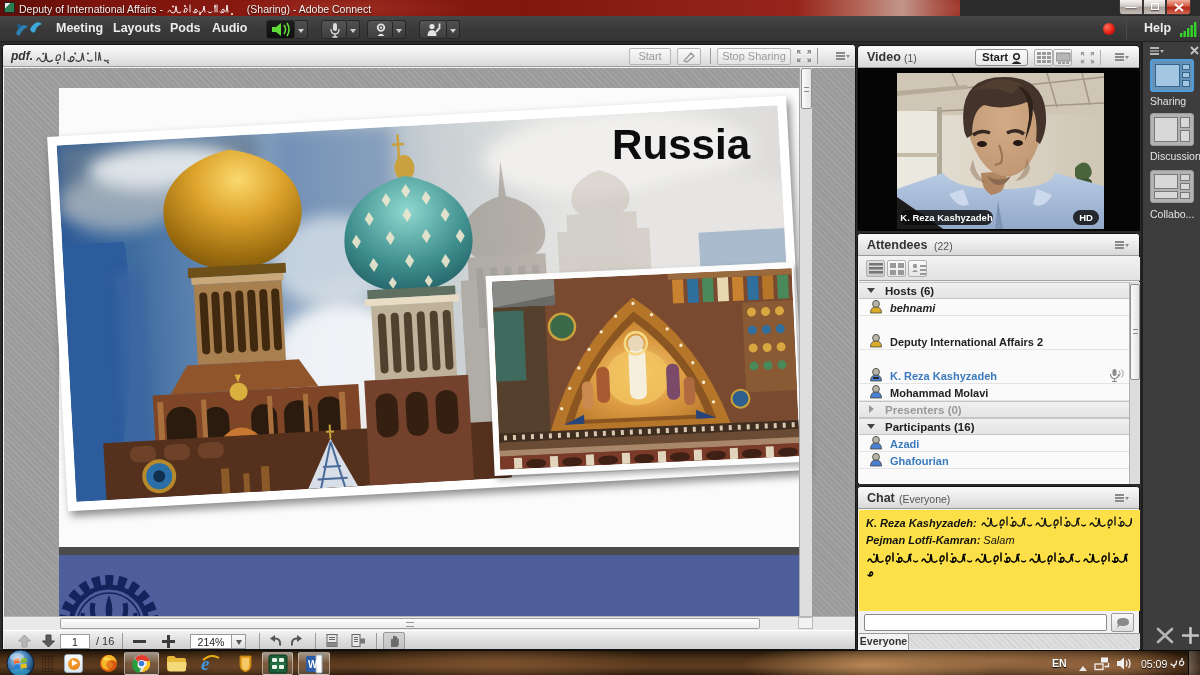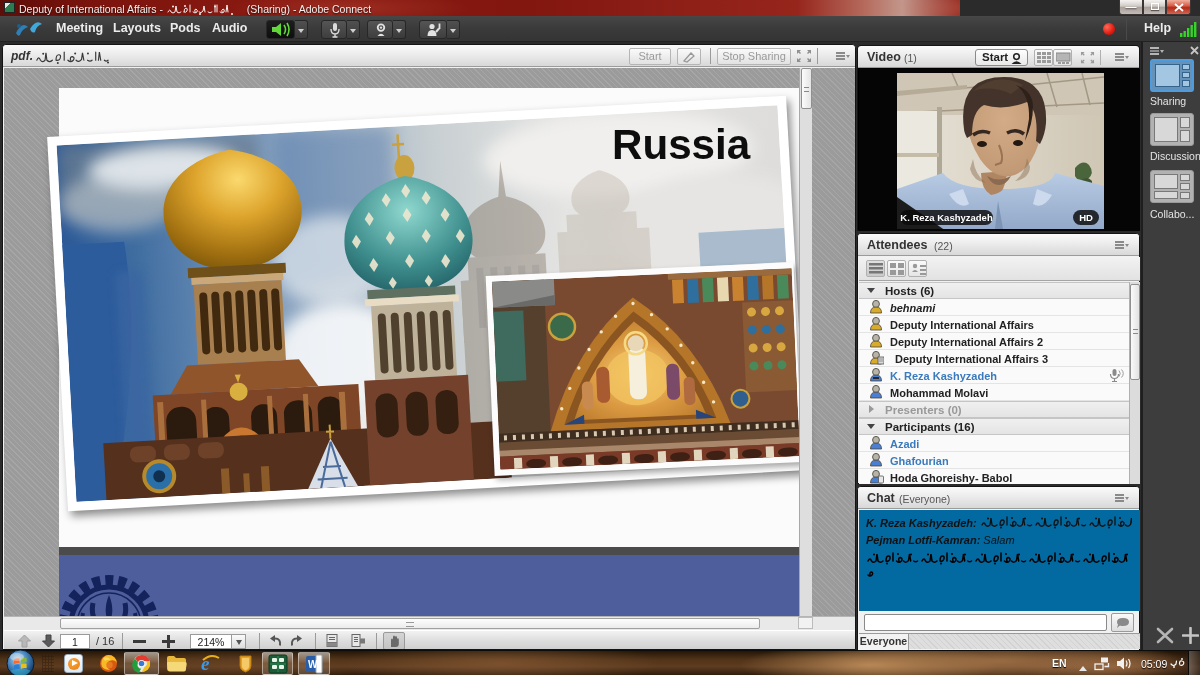--- a/index.html
+++ b/index.html
@@ -94,21 +94,21 @@
   .ahdr { position:absolute; left:0; width:100%; height:17px; background:linear-gradient(#f0f0f0,#e4e4e4);
     border-top:1px solid #c5c5c5; border-bottom:1px solid #c5c5c5; font-size:11.5px; font-weight:bold; color:#222; }
   .arow { position:absolute; left:0; width:100%; height:17px; border-bottom:1px solid #e4e4e4; font-size:11px; color:#222; }
   .arow .nm { position:absolute; left:31px; top:3px; white-space:nowrap; }
   .tri { display:inline-block; width:0; height:0; }
   #ascroll { position:absolute; left:271px; top:48px; width:11px; height:202px; background:#dcdcdc; border-left:1px solid #b0b0b0; }
   #athumb { position:absolute; left:0px; top:2px; width:10px; height:96px; background:linear-gradient(90deg,#fbfbfb,#e2e2e2);
     border:1px solid #909090; border-radius:2px; }
   
   #chatpod { left:857px; top:486px; width:283px; height:202px; }
-  #chatbody { position:absolute; left:1px; top:23px; width:281px; height:101px; background:#0369a1; overflow:hidden; }
+  #chatbody { position:absolute; left:1px; top:23px; width:281px; height:101px; background:#fde047; overflow:hidden; }
   .cmsg { position:absolute; left:7px; width:268px; font-size:11px; color:#111; }
   #chatinput { position:absolute; left:6px; top:127px; width:243px; height:17px; background:#fff;
     border:1px solid #8a8a8a; border-radius:2px; }
   #sendbtn { position:absolute; left:253px; top:126px; width:23px; height:19px; border:1px solid #9a9a9a; border-radius:2px;
     background:linear-gradient(#fafafa,#dedede); }
   #chattabs { position:absolute; left:1px; top:146px; width:281px; height:16px;
     background:repeating-linear-gradient(45deg,#dedede 0 3px,#d2d2d2 3px 4px); border-top:1px solid #9a9a9a; }
   #evtab { position:absolute; left:0px; top:0px; width:50px; height:16px; background:#f2f2f2;
     border-right:1px solid #9a9a9a; font-size:10.5px; font-weight:bold; color:#333; text-align:center; line-height:15px; }
   
@@ -752,41 +752,27 @@
             <rect x="9" y="10" width="6" height="2"></rect>
           </g>
         </svg></div>
   </div>
   <div id="alist"><div class="ahdr" style="top:0px;color:#222"><span style="position:absolute;left:26px;top:2px">Hosts (6)</span><span class="tri" style="margin:5px 0 0 8px;border:4px solid transparent;border-top:5px solid #444"></span></div>\n<div class="arow" style="top:17px">
         <svg width="15" height="14" viewBox="0 0 15 14" style="position:absolute;left:10px;top:1px">
           <ellipse cx="7" cy="4" rx="3.4" ry="3.6" fill="#b8b4a8" stroke="#5a5a52" stroke-width="1"></ellipse>
           <path d="M1.5,13 q0,-6 5.5,-6 q5.5,0 5.5,6 z" fill="#d9ab2a" stroke="#4a4438" stroke-width=".8"></path>
         </svg>
         <div class="nm" style="color:#222;font-style:italic;font-weight:bold">behnami</div>
-      </div>\n<div class="arow" style="top:34px">
-        <svg width="15" height="14" viewBox="0 0 15 14" style="position:absolute;left:10px;top:1px">
-          <ellipse cx="7" cy="4" rx="3.4" ry="3.6" fill="#b8b4a8" stroke="#5a5a52" stroke-width="1"></ellipse>
-          <path d="M1.5,13 q0,-6 5.5,-6 q5.5,0 5.5,6 z" fill="#d9ab2a" stroke="#4a4438" stroke-width=".8"></path>
-        </svg>
-        <div class="nm" style="color:#222;font-weight:bold">Deputy International Affairs</div>
-      </div>\n<div class="arow" style="top:51px">
+      </div>\n\n<div class="arow" style="top:51px">
         <svg width="15" height="14" viewBox="0 0 15 14" style="position:absolute;left:10px;top:1px">
           <ellipse cx="7" cy="4" rx="3.4" ry="3.6" fill="#b8b4a8" stroke="#5a5a52" stroke-width="1"></ellipse>
           <path d="M1.5,13 q0,-6 5.5,-6 q5.5,0 5.5,6 z" fill="#d9ab2a" stroke="#4a4438" stroke-width=".8"></path>
         </svg>
         <div class="nm" style="color:#222;font-weight:bold">Deputy International Affairs 2</div>
-      </div>\n<div class="arow" style="top:68px">
-        <svg width="15" height="14" viewBox="0 0 15 14" style="position:absolute;left:10px;top:1px">
-          <ellipse cx="7" cy="4" rx="3.4" ry="3.6" fill="#b8b4a8" stroke="#5a5a52" stroke-width="1"></ellipse>
-          <path d="M1.5,13 q0,-6 5.5,-6 q5.5,0 5.5,6 z" fill="#d9ab2a" stroke="#4a4438" stroke-width=".8"></path>
-          <rect x="9" y="6" width="6" height="7" fill="#d8d8d8" stroke="#555" stroke-width=".8"></rect>
-          <path d="M10,8 h4 M10,10 h4" stroke="#777" stroke-width=".7"></path>
-        </svg>
-        <div class="nm" style="color:#222;font-weight:bold;left:36px">Deputy International Affairs 3</div>
-      </div>\n<div class="arow" style="top:85px">
+      </div>\n\n<div class="arow" style="top:85px">
         <svg width="15" height="14" viewBox="0 0 15 14" style="position:absolute;left:10px;top:1px">
           <ellipse cx="7" cy="4" rx="3.4" ry="3.6" fill="#b8b4a8" stroke="#5a5a52" stroke-width="1"></ellipse>
           <path d="M1.5,13 q0,-6 5.5,-6 q5.5,0 5.5,6 z" fill="#4a7fd4" stroke="#4a4438" stroke-width=".8"></path>
           <rect x="4" y="9" width="6" height="2" fill="#2a2a2a"></rect>
         </svg>
         <div class="nm" style="color:#3a7abd;font-weight:bold">K. Reza Kashyzadeh</div>
         <svg width="17" height="15" viewBox="0 0 17 15" style="position:absolute;left:248px;top:1px">
           <rect x="5.5" y="1" width="4" height="7" rx="2" fill="#8a8a8a"></rect>
           <path d="M3.5,6 q0,4.5 4,4.5 q4,0 4,-4.5 M7.5,10.5 v2.5 M5,13.5 h5" stroke="#8a8a8a" stroke-width="1.2" fill="none"></path>
           <path d="M12,2.5 q2.5,3 0,6 M14.5,1.5 q3.5,4 0,8" stroke="#9a9a9a" stroke-width="1" fill="none"></path>
@@ -802,28 +788,21 @@
           <ellipse cx="7" cy="4" rx="3.4" ry="3.6" fill="#b8b4a8" stroke="#5a5a52" stroke-width="1"></ellipse>
           <path d="M1.5,13 q0,-6 5.5,-6 q5.5,0 5.5,6 z" fill="#4a7fd4" stroke="#4a4438" stroke-width=".8"></path>
         </svg>
         <div class="nm" style="color:#3a7abd;font-weight:bold">Azadi</div>
       </div>\n<div class="arow" style="top:170px">
         <svg width="15" height="14" viewBox="0 0 15 14" style="position:absolute;left:10px;top:1px">
           <ellipse cx="7" cy="4" rx="3.4" ry="3.6" fill="#b8b4a8" stroke="#5a5a52" stroke-width="1"></ellipse>
           <path d="M1.5,13 q0,-6 5.5,-6 q5.5,0 5.5,6 z" fill="#4a7fd4" stroke="#4a4438" stroke-width=".8"></path>
         </svg>
         <div class="nm" style="color:#3a7abd;font-weight:bold">Ghafourian</div>
-      </div>\n<div class="arow" style="top:187px">
-        <svg width="15" height="14" viewBox="0 0 15 14" style="position:absolute;left:10px;top:1px">
-          <ellipse cx="7" cy="4" rx="3.4" ry="3.6" fill="#b8b4a8" stroke="#5a5a52" stroke-width="1"></ellipse>
-          <path d="M1.5,13 q0,-6 5.5,-6 q5.5,0 5.5,6 z" fill="#4a7fd4" stroke="#4a4438" stroke-width=".8"></path>
-          <rect x="9.5" y="6" width="5" height="7" rx="1" fill="#e8e8e8" stroke="#555" stroke-width=".8"></rect>
-        </svg>
-        <div class="nm" style="color:#222;font-weight:bold">Hoda Ghoreishy- Babol</div>
-      </div></div>
+      </div>\n</div>
   <div id="ascroll">
       <div id="athumb">
         <div style="margin:44px auto 0;width:5px;height:5px;border-top:1px solid #888;border-bottom:1px solid #888"></div>
       </div>
     </div>
 </div>
 
 <div class="pod" id="chatpod">
   <div class="podtitle">
     <div class="pt" style="left:9px">Chat</div>

